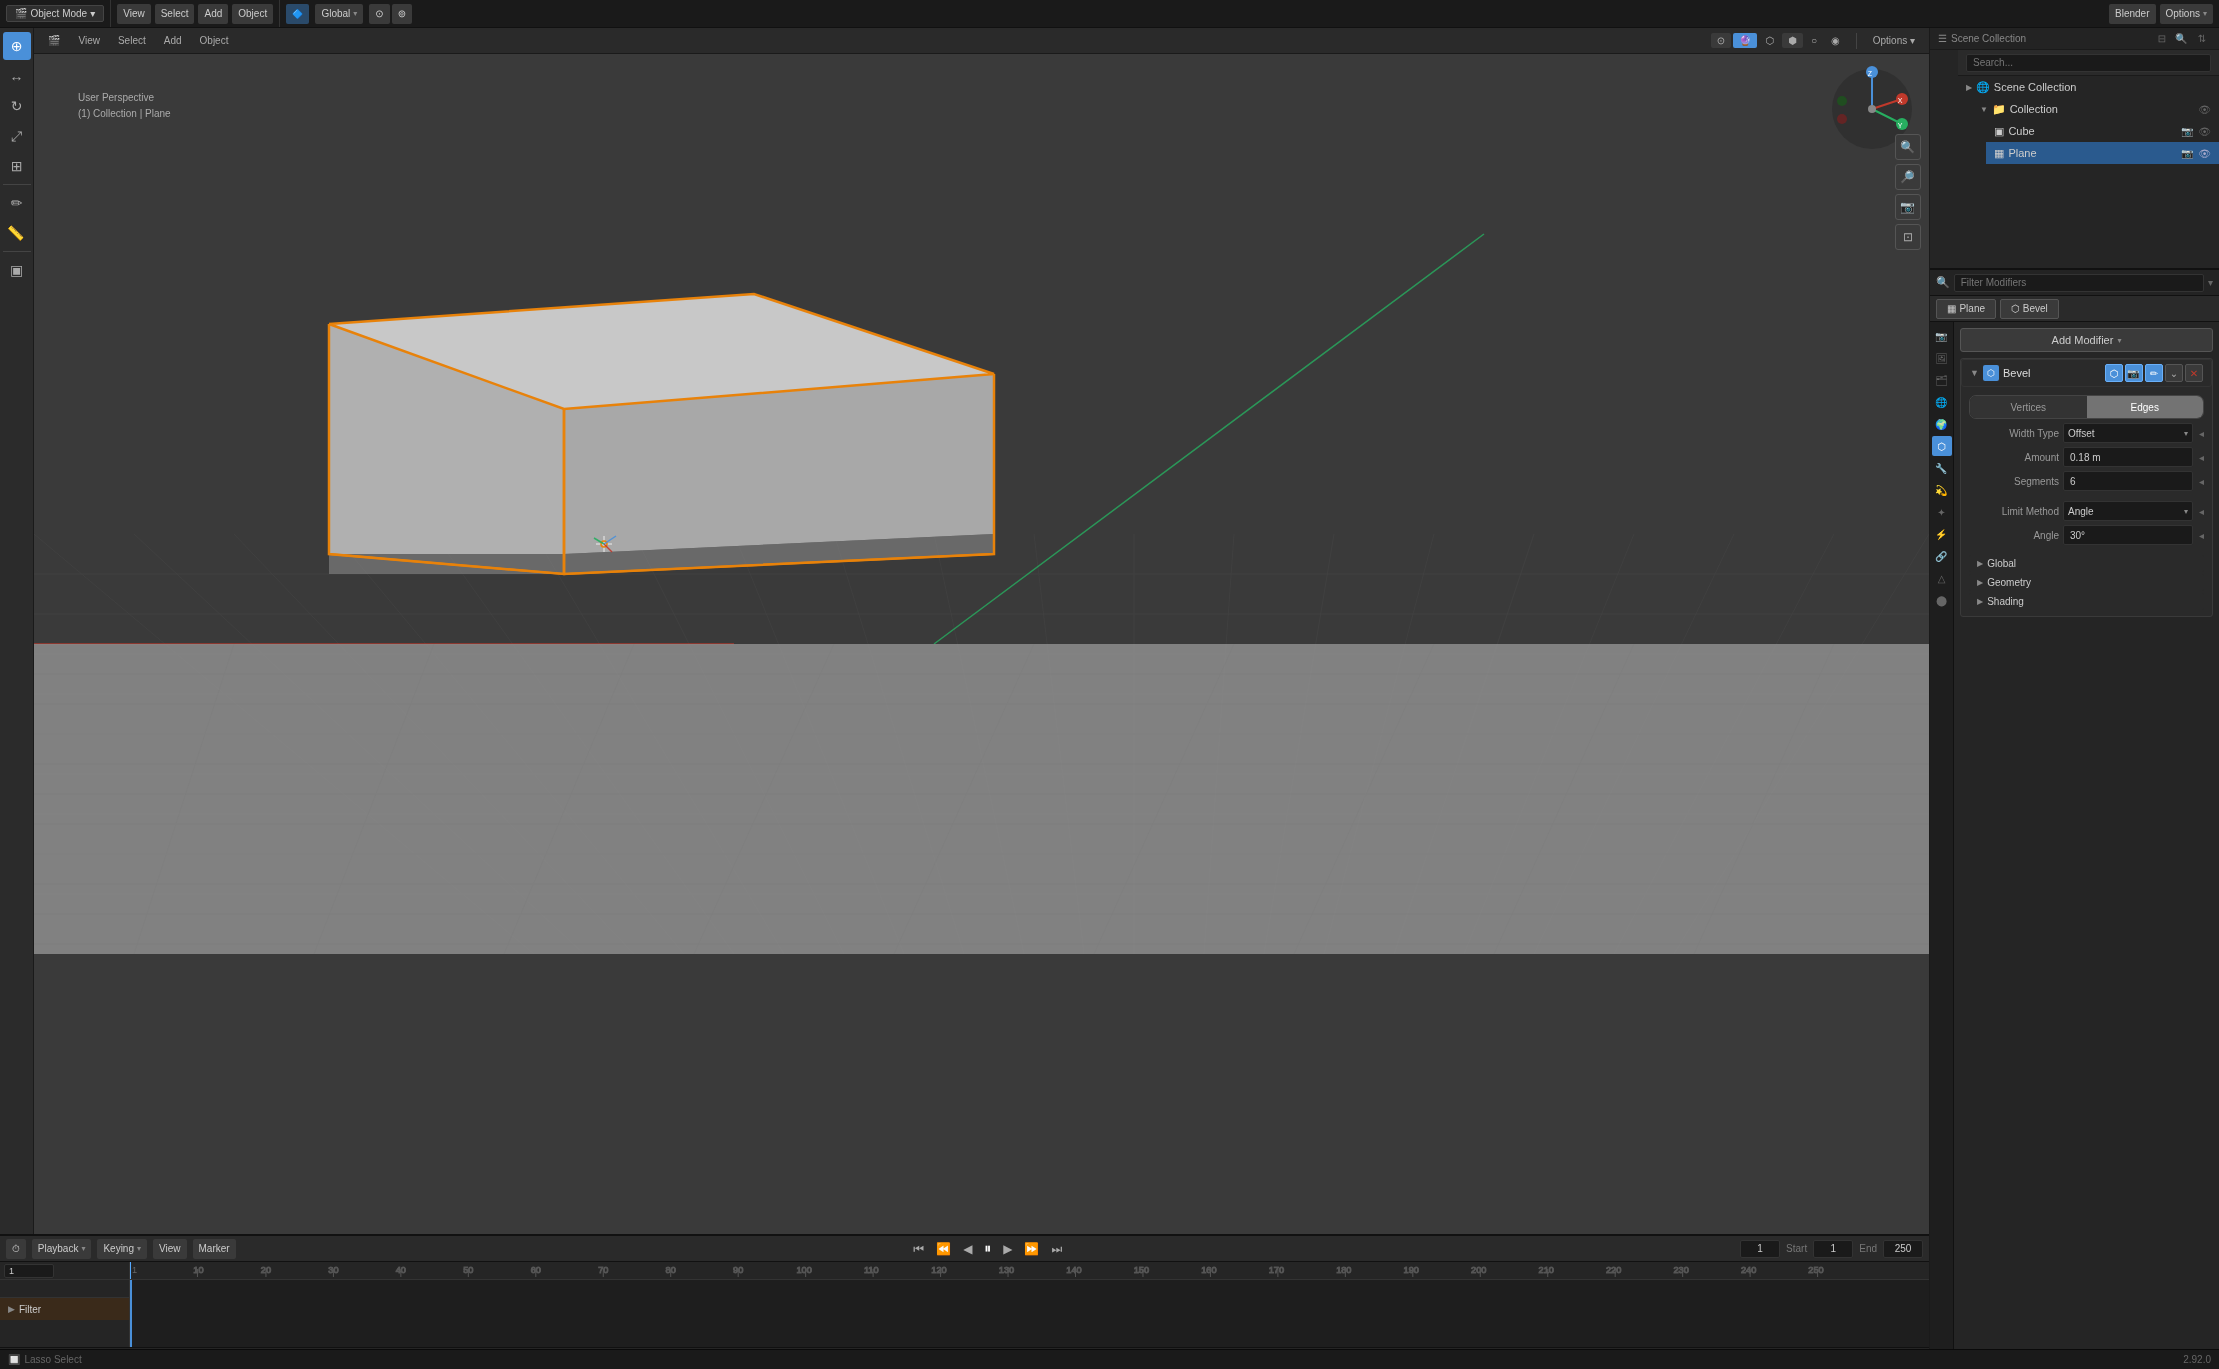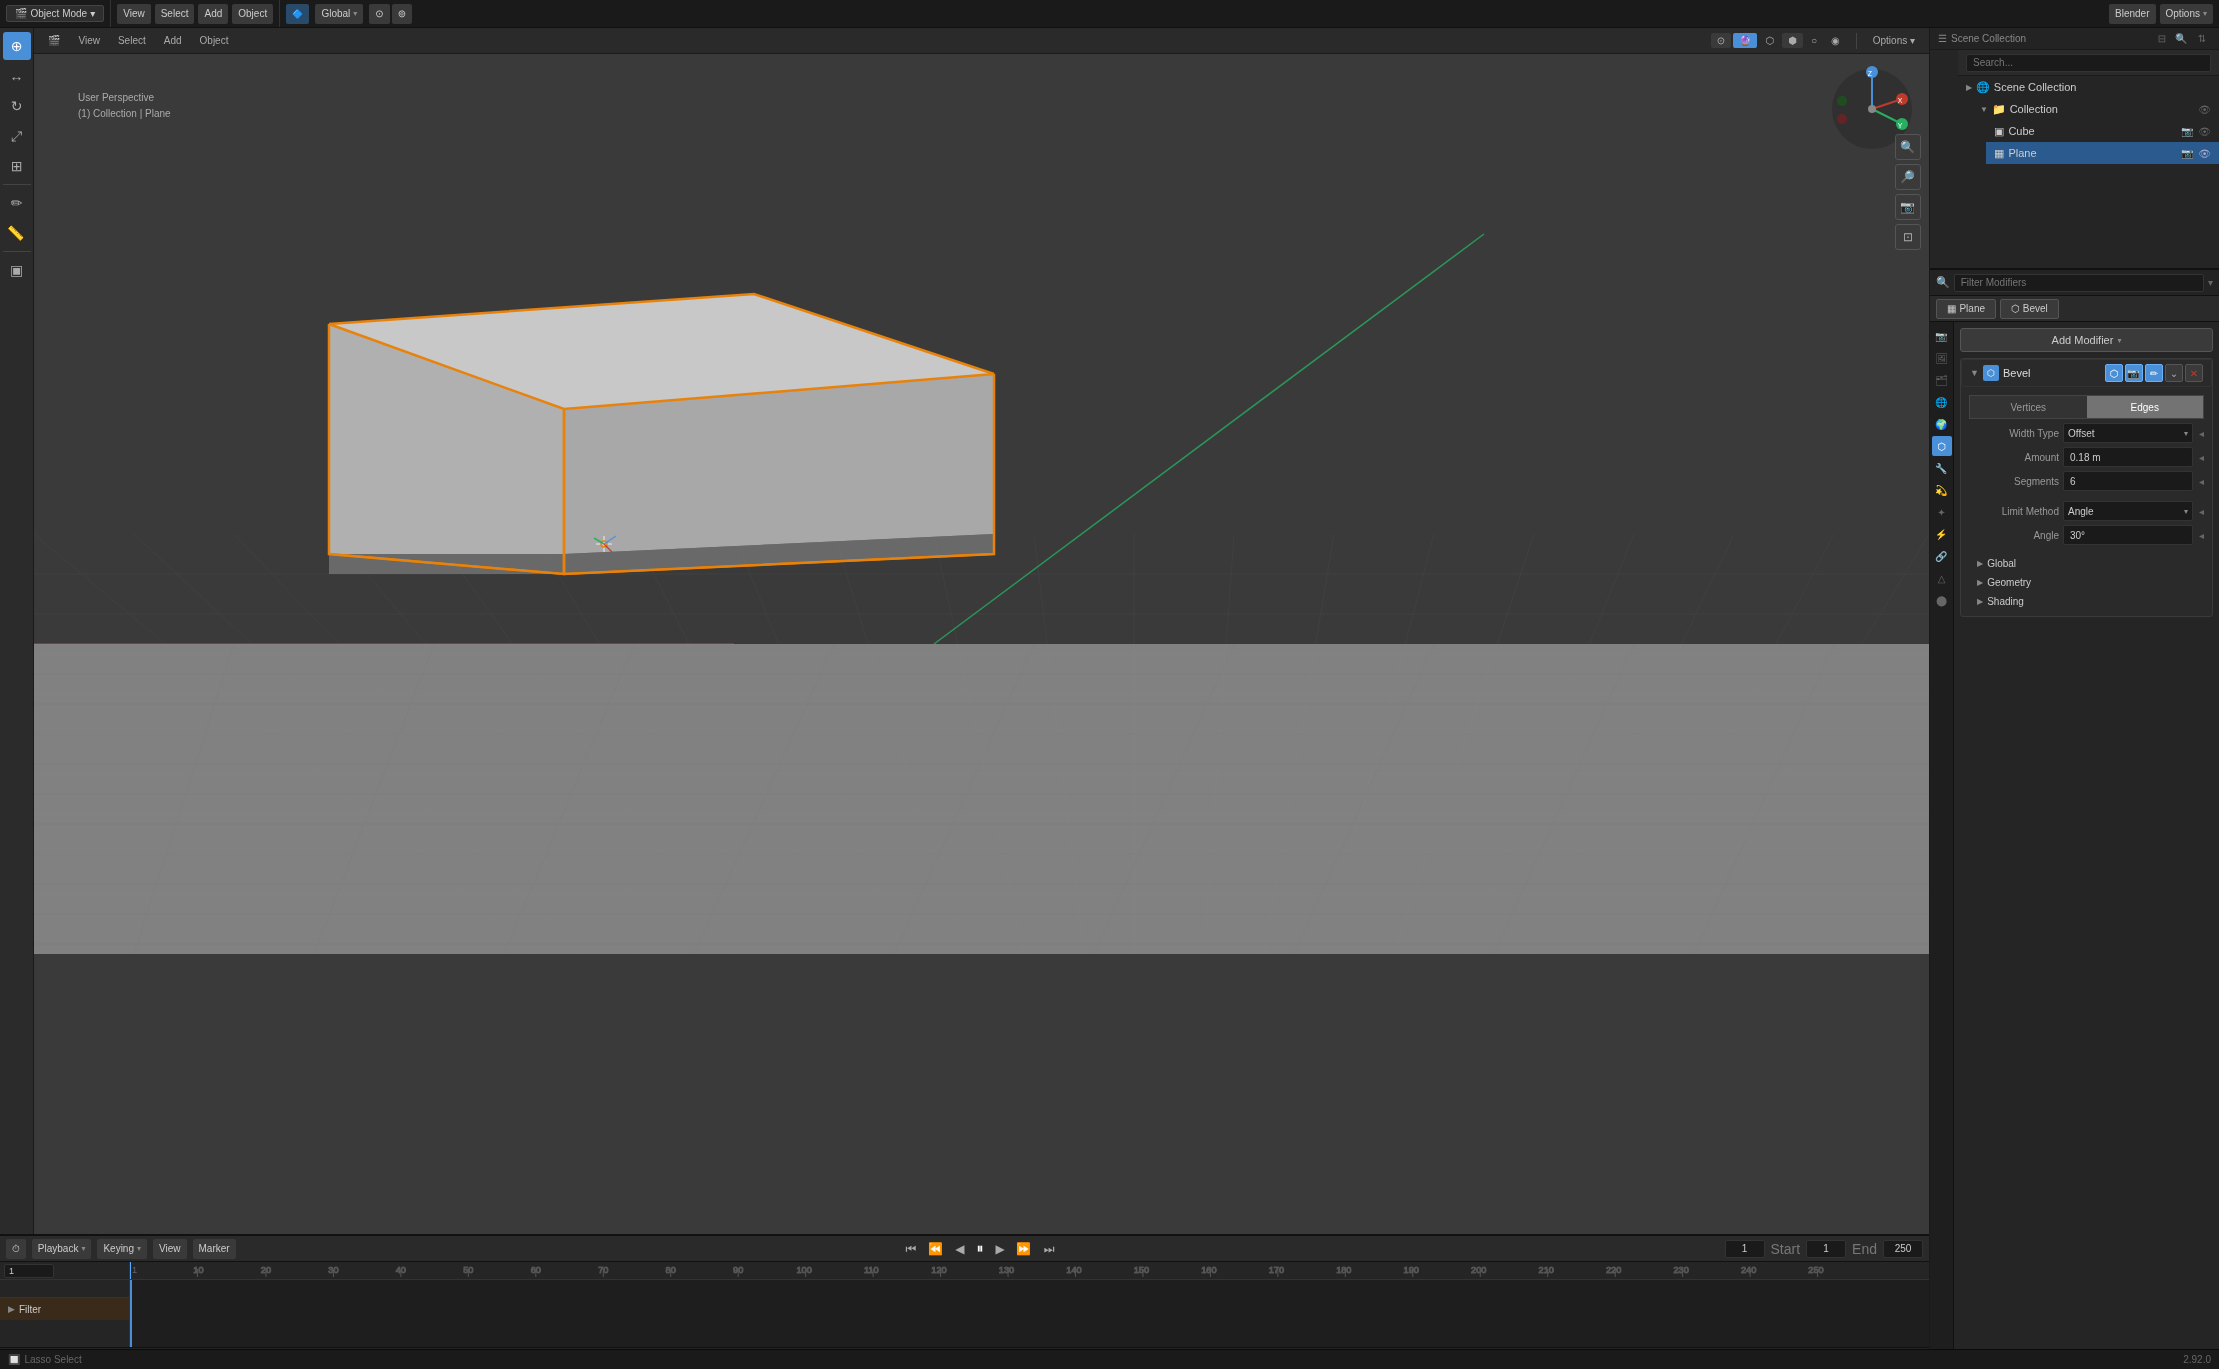--- a/index.html
+++ b/index.html
@@ -288,21 +288,21 @@
       cursor: pointer;
     }
     .modifier-name {
       flex: 1;
       font-size: 11px;
       color: #ddd;
     }
 
     .vertices-edges-toggle {
       display: flex;
-      border-radius: 0;
+      border-radius: 7px;
       overflow: hidden;
       border: 1px solid #444;
       margin-bottom: 4px;
     }
     .toggle-btn {
       flex: 1;
       height: 22px;
       background: #333;
       border: none;
       color: #999;
@@ -461,21 +461,21 @@
       color: #ccc;
       font-size: 10px;
       width: 40px;
       height: 18px;
       padding: 0 4px;
       border-radius: 2px;
       text-align: center;
     }
 
     .tl-label {
-      font-size: 14px;
+      font-size: 10px;
       color: #777;
       text-align: center;
     }
 
     
     .tl-left {
       position: absolute;
       left: 0;
       top: 44px;
       width: 130px;

